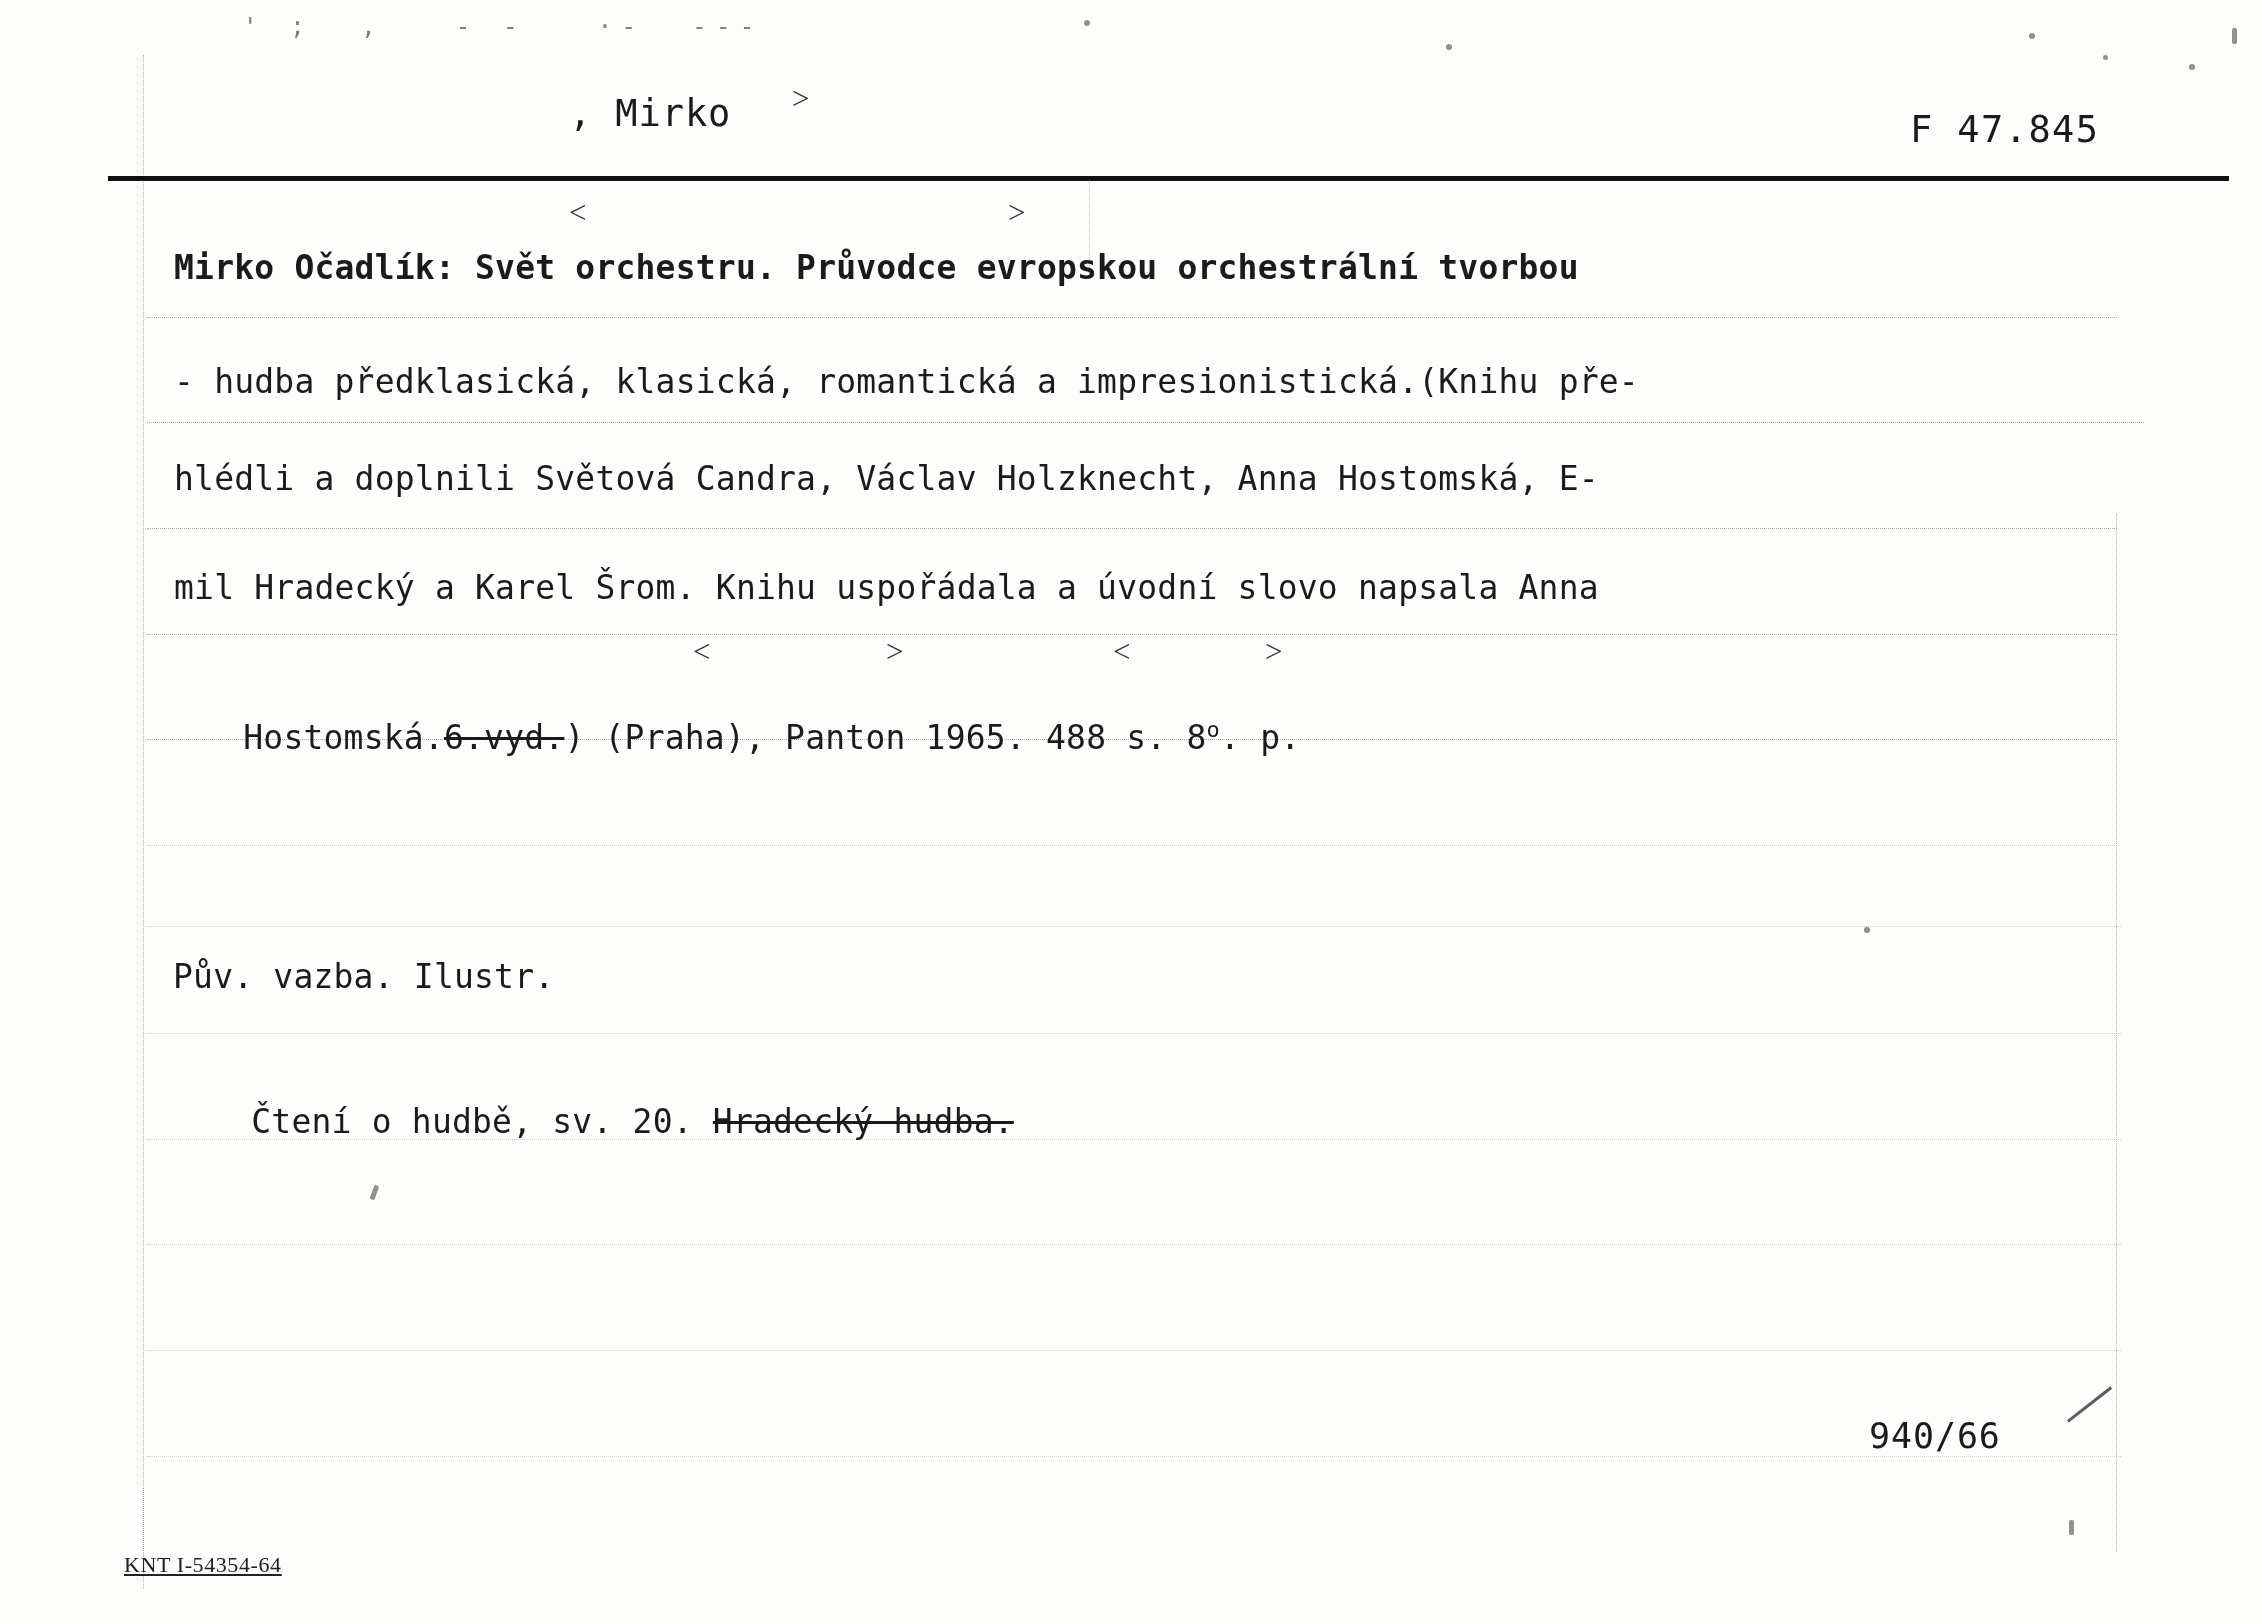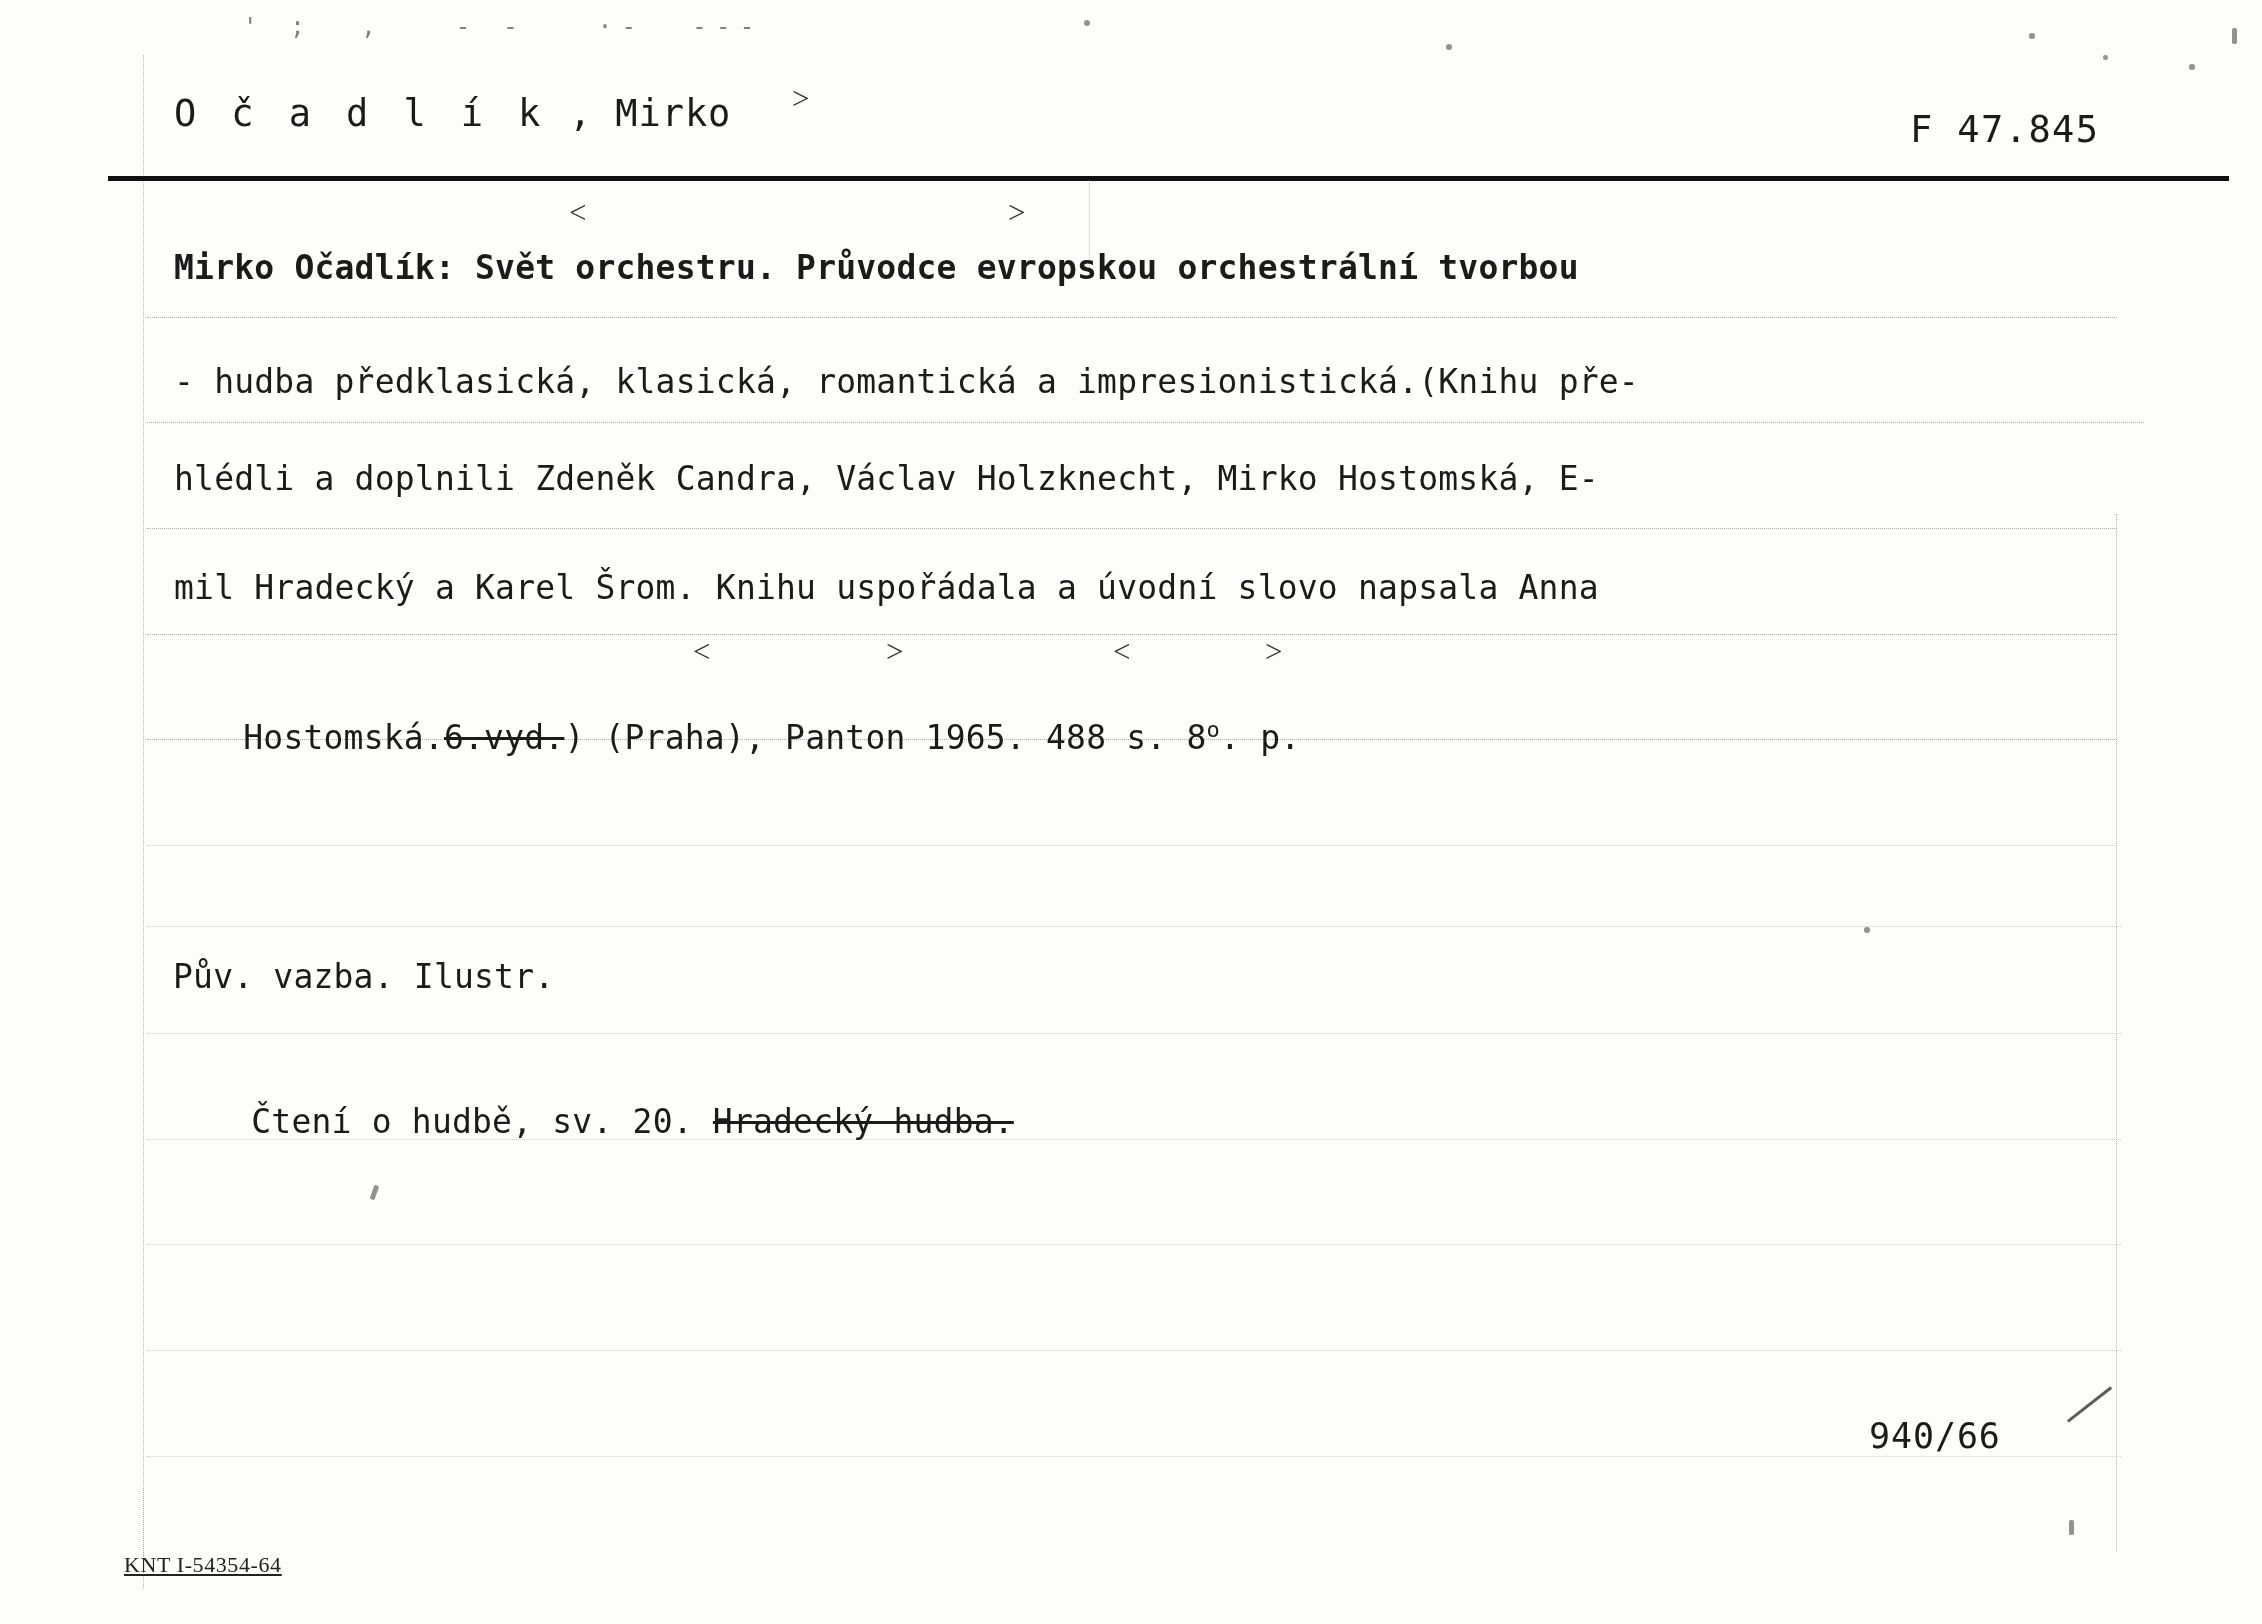--- a/index.html
+++ b/index.html
@@ -142,21 +142,20 @@
   <div class="speck" style="left:2029px;top:33px;width:5.5px;height:5.5px;"></div>
   <div class="speck" style="left:2232px;top:27.5px;width:4.6px;height:16.5px;border-radius:1.8px;"></div>
   <div class="speck" style="left:2103px;top:55px;width:4.6px;height:4.6px;"></div>
   <div class="speck" style="left:2189px;top:64px;width:5.5px;height:5.5px;"></div>
   <div class="speck" style="left:1446px;top:44px;width:5.5px;height:5.5px;"></div>
 
   <div class="vrule" style="left:143px; top:55px; height:1506px;"></div>
 
   <div class="vrule" style="left:2116px; top:514px; height:1038px;"></div>
 
-  <div class="tt heading" style="left:174px; top:92px;">O č a d l í k</div>
   <div class="tt heading-rest" style="left:569px; top:92px;">, Mirko</div>
   <div class="caret" style="left:792px; top:81px;">&gt;</div>
 
   <div class="tt callnum" style="left:1910px; top:108px;">F 47.845</div>
 
   <div class="thickline" style="left:108px; top:176px; width:2121px;"></div>
 
   <div class="vrule" style="left:1089px; top:180px; height:92px; opacity:.6;"></div>
 
   <div class="rule" style="left:147px; top:317px; width:1970px;"></div>
@@ -170,21 +169,21 @@
   <div class="rule light" style="left:147px; top:1139px; width:1974px;"></div>
   <div class="rule light" style="left:147px; top:1244px; width:1974px;"></div>
   <div class="rule light" style="left:147px; top:1350px; width:1974px;"></div>
   <div class="rule light" style="left:147px; top:1456px; width:1974px;"></div>
 
   <div class="caret" style="left:569px; top:195px;">&lt;</div>
   <div class="caret" style="left:1008px; top:195px;">&gt;</div>
 
   <div class="tt body-line" style="left:174px; top:248px;font-weight:bold;">Mirko Očadlík: Svět orchestru. Průvodce evropskou orchestrální tvorbou</div>
   <div class="tt body-line" style="left:174px; top:362px;">- hudba předklasická, klasická, romantická a impresionistická.(Knihu pře-</div>
-  <div class="tt body-line" style="left:174px; top:459px;">hlédli a doplnili Zdeněk Candra, Václav Holzknecht, Mirko Hostomská, E-</div>
+  <div class="tt body-line" style="left:174px; top:459px;">hlédli a doplnili Světová Candra, Václav Holzknecht, Anna Hostomská, E-</div>
   <div class="tt body-line" style="left:174px; top:568px;">mil Hradecký a Karel Šrom. Knihu uspořádala a úvodní slovo napsala Anna</div>
 
   <div class="caret" style="left:693px; top:634px;">&lt;</div>
   <div class="caret" style="left:886px; top:634px;">&gt;</div>
   <div class="caret" style="left:1113px; top:634px;">&lt;</div>
   <div class="caret" style="left:1265px; top:634px;">&gt;</div>
 
   <div class="tt body-line" style="left:163px; top:678px;">
     <span>Hostomská.</span><span class="struck">6.vyd.</span><span>) (Praha), Panton 1965. 488 s. 8</span><span class="sup">o</span><span>. p.</span>
   </div>

